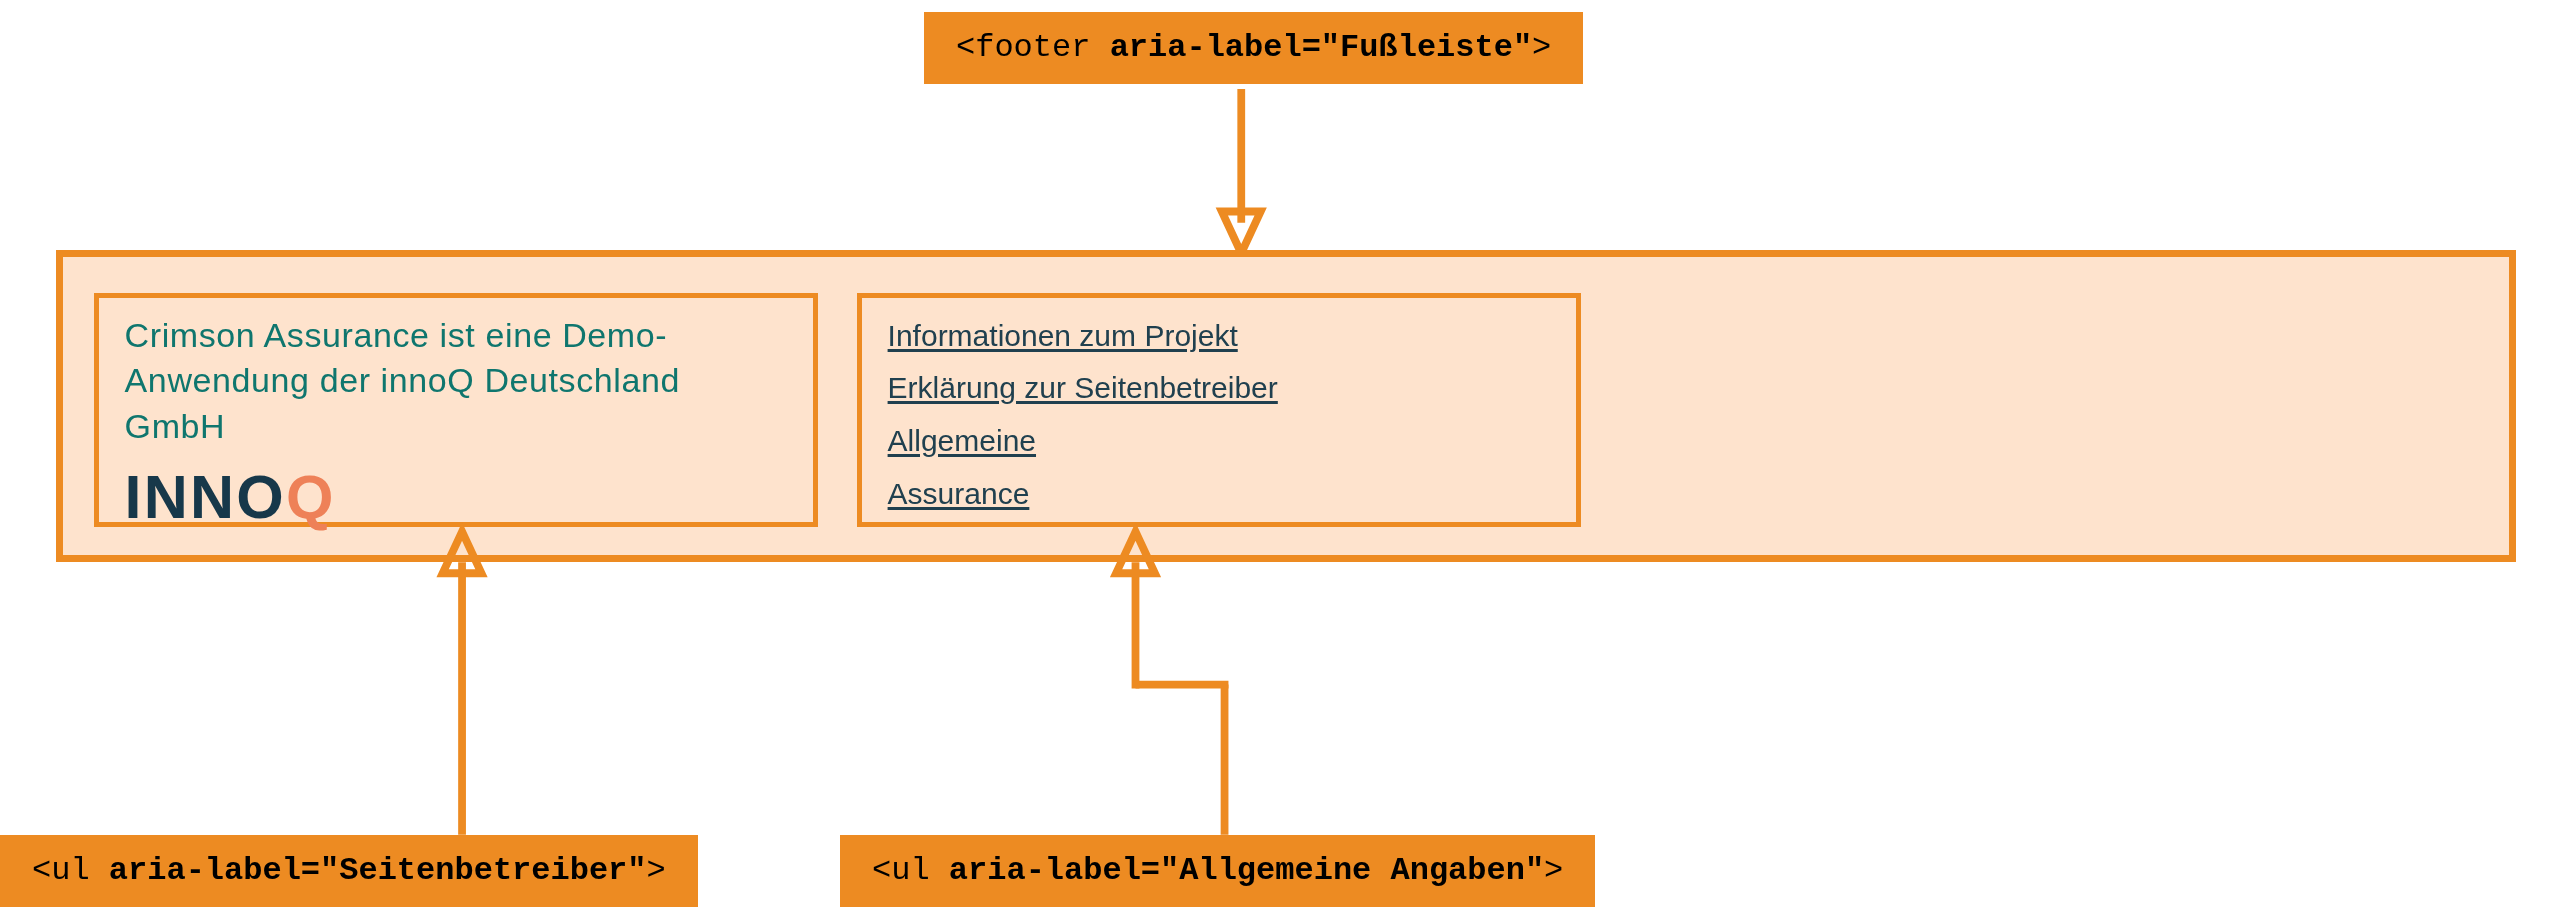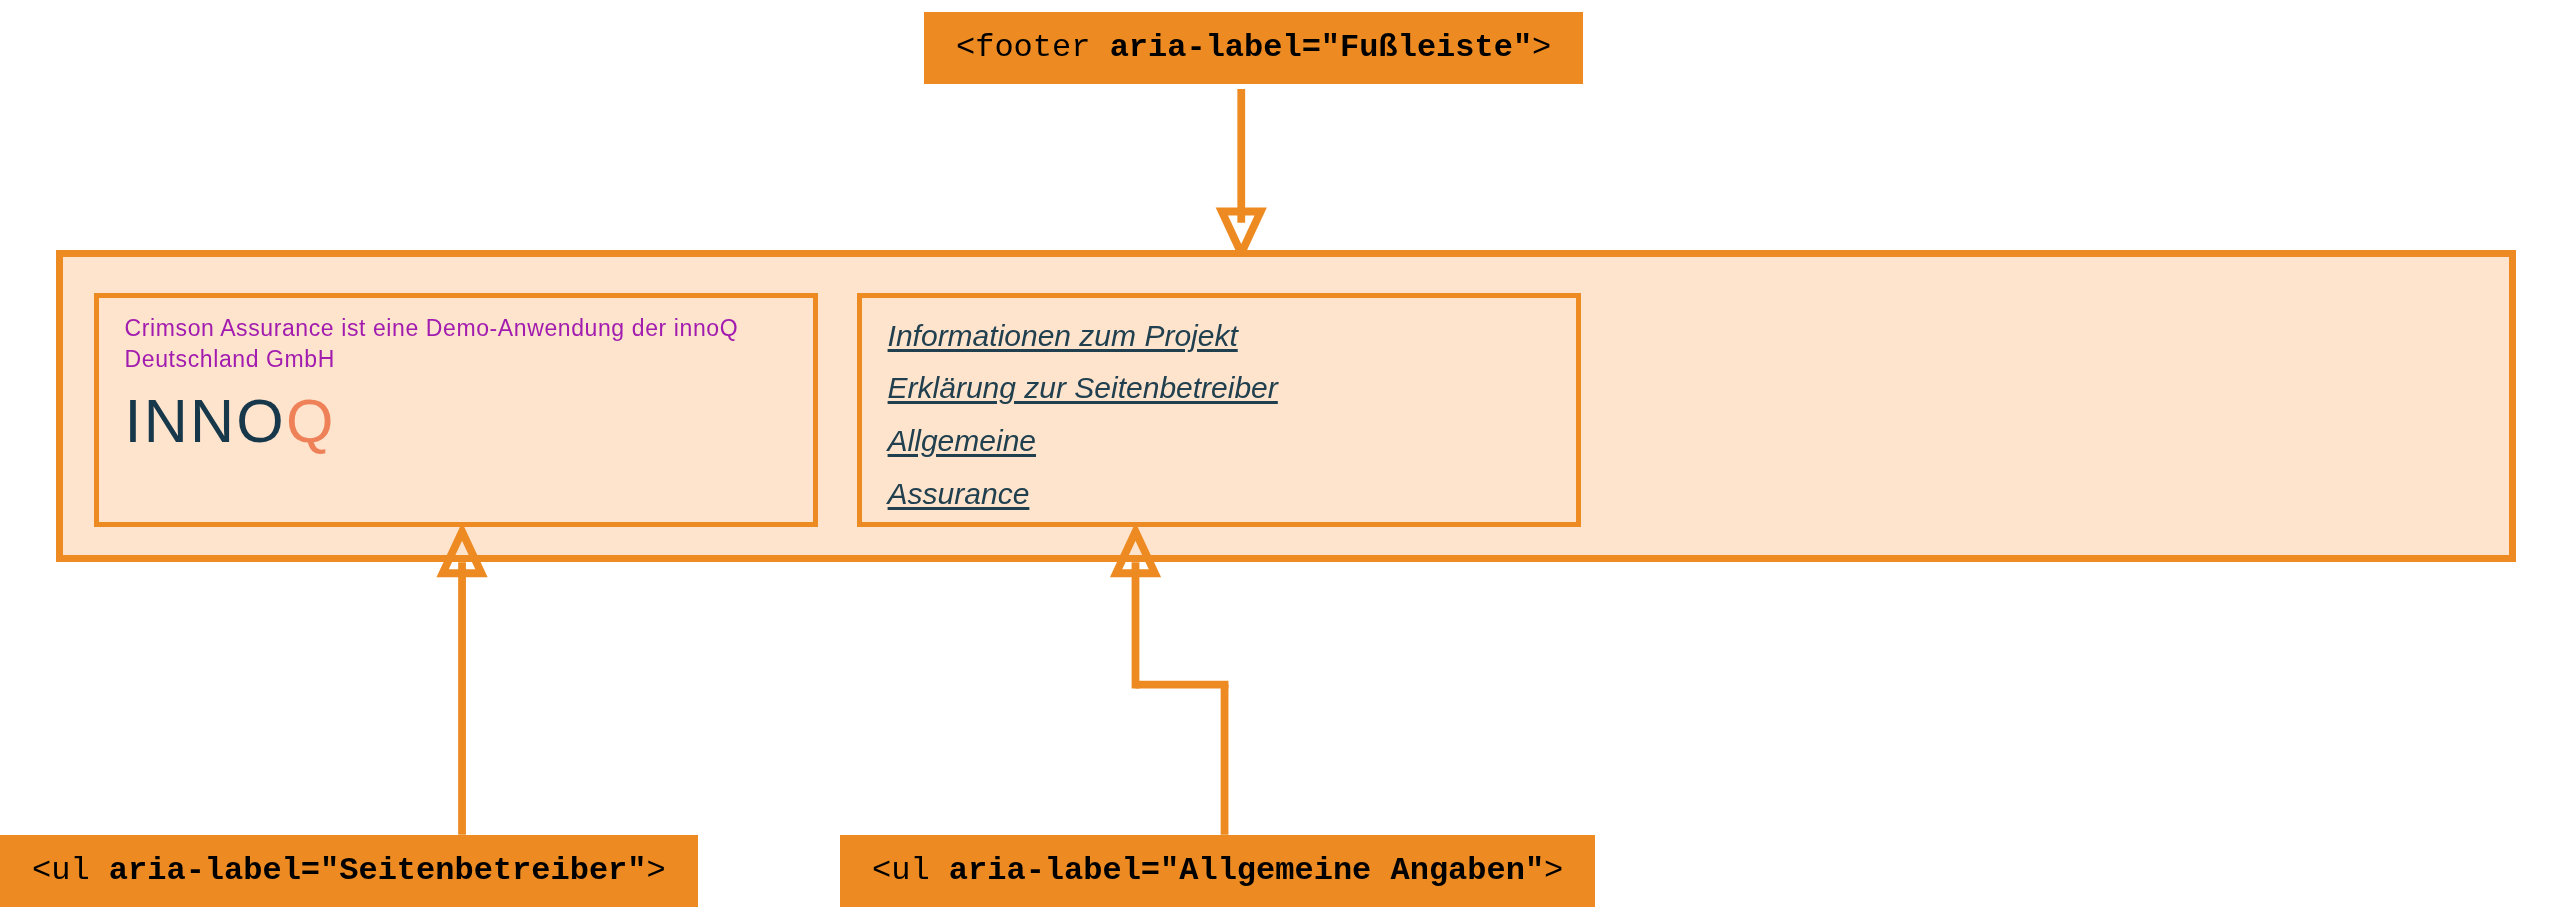--- a/index.html
+++ b/index.html
@@ -48,44 +48,43 @@
   .sub-box {
     border: 5.6px solid #ed8b22;
     background: transparent;
     width: 724px;
     height: 234px;
     padding: 14.5px 25.6px 14.5px 25.6px;
     color: #1e3a4a;
   }
   .operator-box p {
     margin: 0 0 16.7px 0;
-    font-size: 23px;
+    font-size: 34px;
     line-height: 1.35;
     letter-spacing: 0.6px;
-    color: #a21caf;
+    color: #0f766e;
   }
   .innoq-logo {
     font-family: Arial, Helvetica, sans-serif;
-    font-weight: 400;
+    font-weight: 700;
     font-size: 61px;
     letter-spacing: 2.2px;
     line-height: 1;
     margin-top: 16.7px;
   }
   .innoq-logo .c1 { color: #17384a; }
   .innoq-logo .c2 { color: #ee8158; }
 
   .links-box ul {
     list-style: none;
     margin: 0;
     padding: 0;
   }
   .links-box li {
     margin: 0 0 7.8px 0;
-    font-style: italic;
   }
   .links-box a {
     font-size: 30px;
     line-height: 1.5;
     color: #20404f;
     text-decoration: underline;
     text-underline-offset: 3.3px;
   }
 
   

